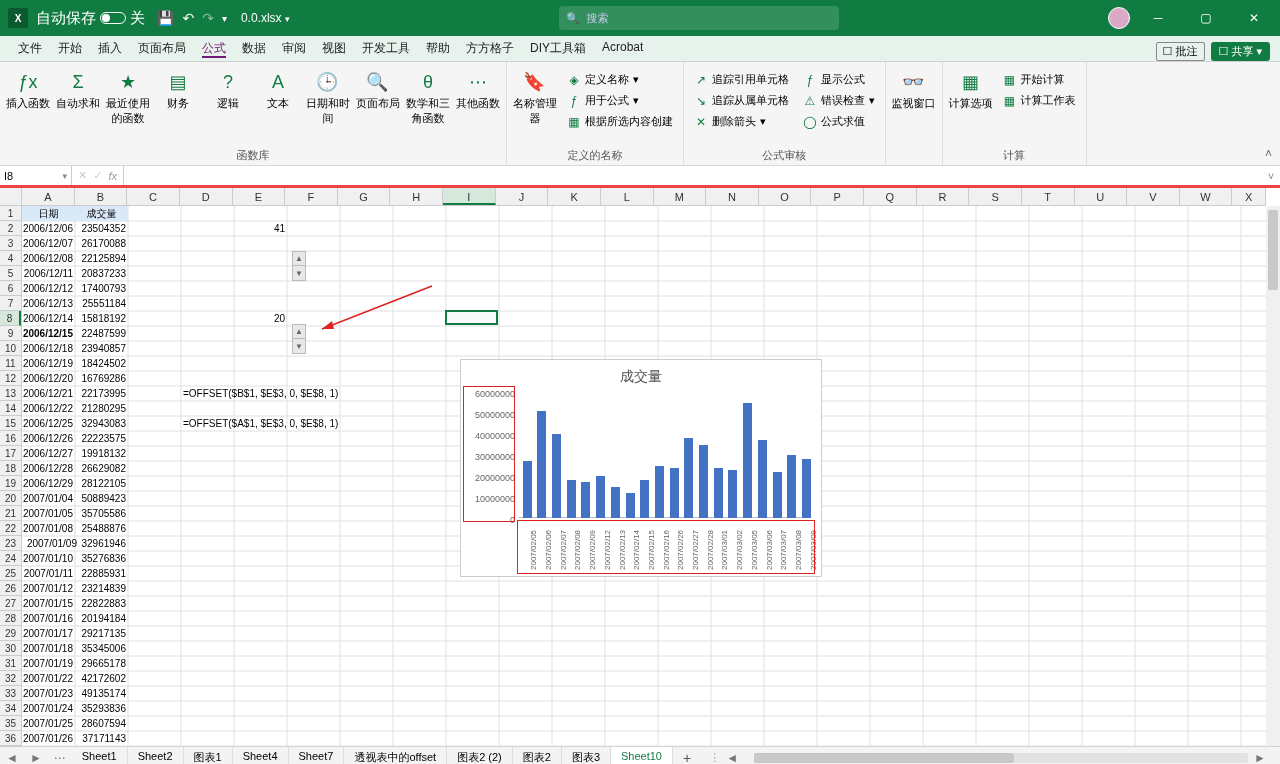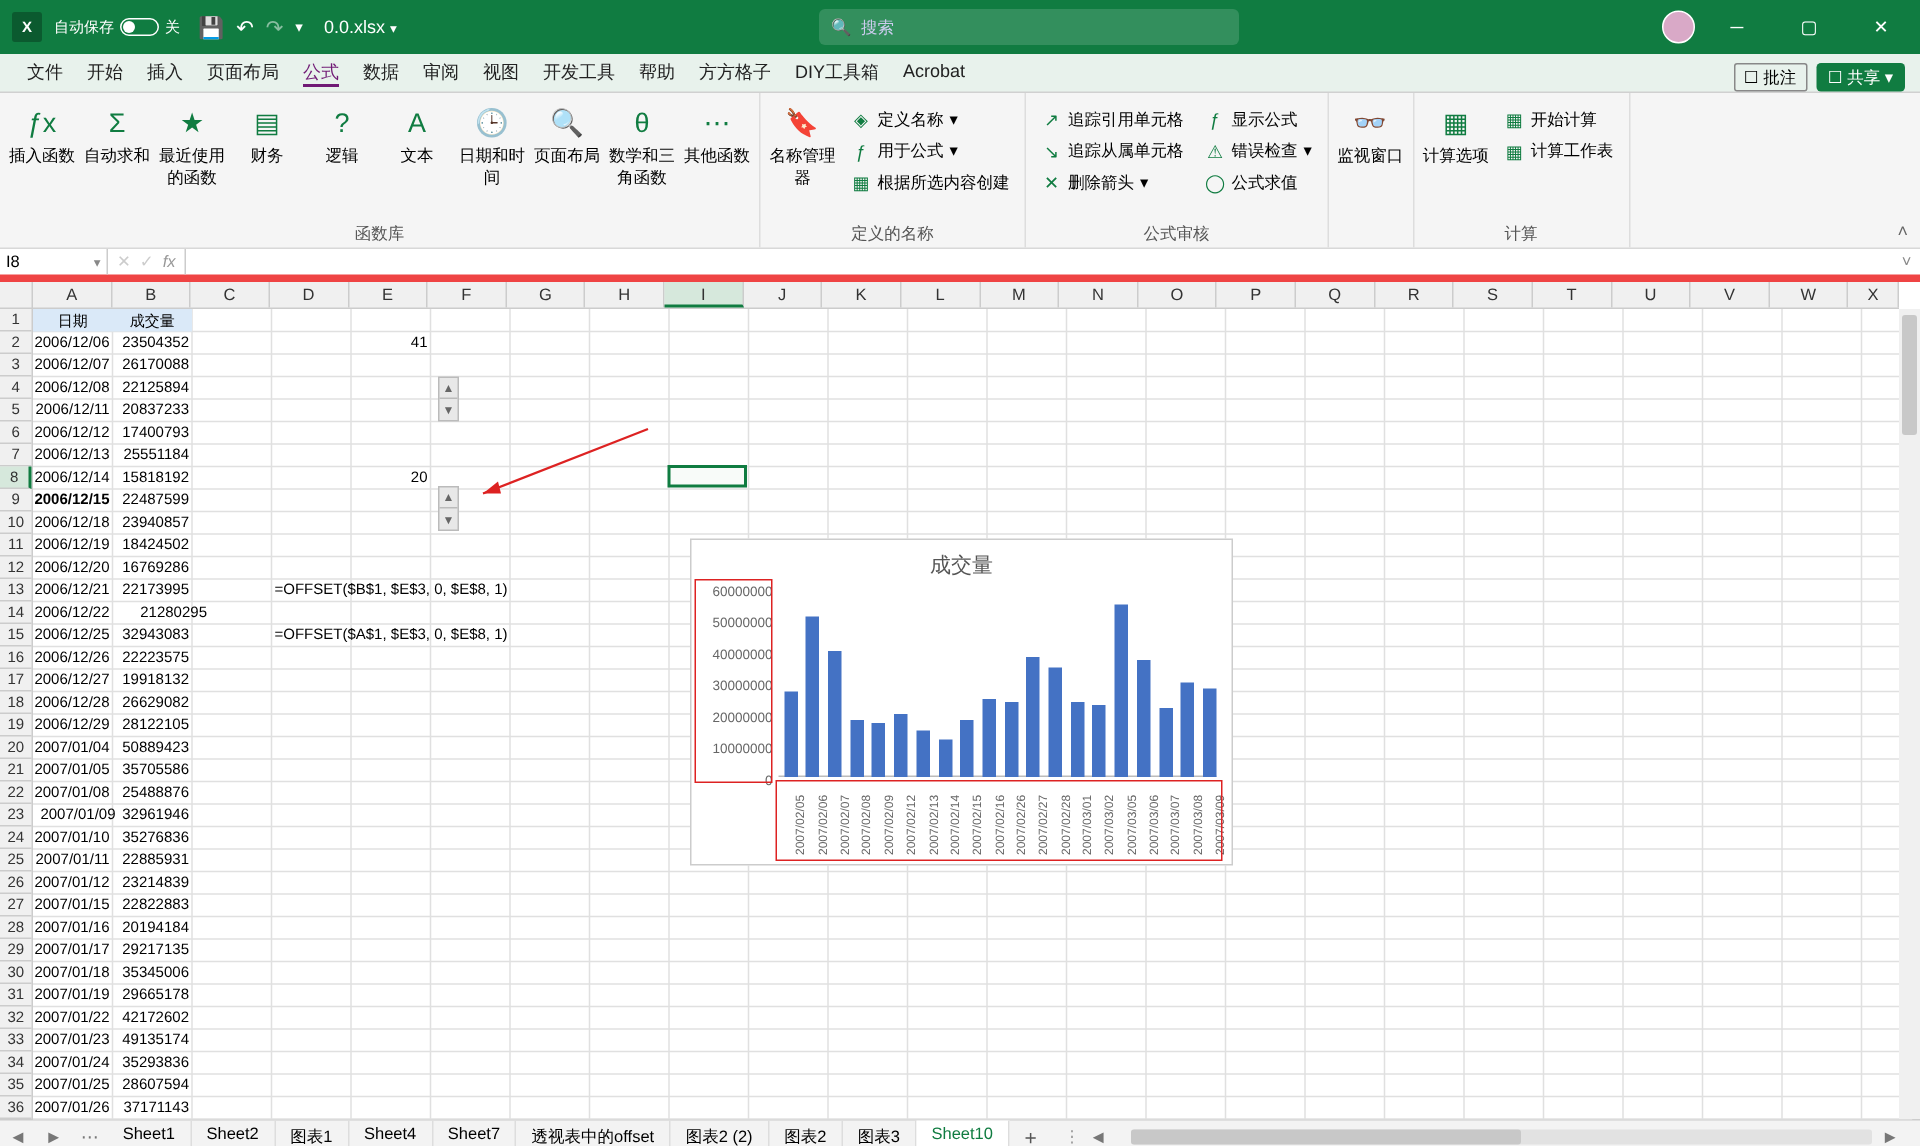--- a/index.html
+++ b/index.html
@@ -1,21 +1,21 @@
 <!DOCTYPE html>
 <html><head>
 <meta charset="utf-8">
 <style>
 * { margin: 0; padding: 0; box-sizing: border-box; font-family: "Microsoft YaHei", Arial, sans-serif; }
 body { width: 1280px; height: 764px; background: #fff; overflow: hidden; font-size: 11px; position: relative; }
 
 
 .titlebar { height: 36px; background: #107c41; display: flex; align-items: center; color: #fff; }
 .titlebar .app-icon { width: 20px; height: 20px; margin: 0 8px; background: #0b5a2f; border-radius: 2px; display: flex; align-items: center; justify-content: center; font-size: 10px; font-weight: bold; }
-.titlebar .autosave { display: flex; align-items: center; gap: 4px; font-size: 10px; }
+.titlebar .autosave { display: flex; align-items: center; gap: 4px; font-size: 15px; }
 .titlebar .autosave .switch { width: 26px; height: 12px; border: 1px solid #fff; border-radius: 6px; position: relative; }
 .titlebar .autosave .switch::after { content: ""; width: 8px; height: 8px; background: #fff; border-radius: 50%; position: absolute; left: 1px; top: 1px; }
 .titlebar .qat { display: flex; align-items: center; gap: 8px; margin-left: 12px; }
 .titlebar .qat span { font-size: 14px; cursor: pointer; }
 .titlebar .filename { margin-left: 14px; font-size: 12px; }
 .titlebar .search { margin-left: auto; margin-right: auto; width: 280px; height: 24px; background: rgba(255,255,255,0.15); border-radius: 4px; display: flex; align-items: center; padding: 0 8px; color: #cce; }
 .titlebar .search span.ico { margin-right: 6px; }
 .titlebar .right { display: flex; align-items: center; gap: 8px; margin-right: 6px; }
 .titlebar .avatar { width: 22px; height: 22px; border-radius: 50%; background: #d9a9c7; border: 1px solid #fff; }
 .titlebar .winbtn { width: 40px; height: 36px; display: flex; align-items: center; justify-content: center; font-size: 12px; cursor: pointer; }
@@ -34,21 +34,21 @@
 .ribbon .group .buttons { display: flex; gap: 6px; flex: 1; }
 .ribbon .group .grplabel { text-align: center; font-size: 11px; color: #555; padding-top: 2px; }
 .ribbon .bigbtn { width: 44px; display: flex; flex-direction: column; align-items: center; gap: 2px; font-size: 11px; text-align: center; cursor: pointer; padding-top: 4px; }
 .ribbon .bigbtn .ico { width: 24px; height: 24px; display: flex; align-items: center; justify-content: center; font-size: 18px; color: #107c41; }
 .ribbon .smallrow { display: flex; flex-direction: column; gap: 2px; padding-top: 4px; }
 .ribbon .smallbtn { display: flex; align-items: center; gap: 4px; font-size: 11px; padding: 2px 4px; cursor: pointer; white-space: nowrap; }
 .ribbon .smallbtn .ico { width: 14px; height: 14px; display: inline-flex; align-items: center; justify-content: center; font-size: 12px; color: #107c41; }
 .ribbon .collapse { position: absolute; right: 8px; bottom: 4px; font-size: 12px; color: #666; cursor: pointer; }
 
 
-.fbar { height: 22px; border-bottom: 5px solid #ef4444; display: flex; align-items: stretch; background: #fff; justify-content: space-between; }
+.fbar { height: 22px; border-bottom: 3px solid #ef4444; display: flex; align-items: stretch; background: #fff; justify-content: space-between; }
 .fbar .namebox { width: 72px; border-right: 1px solid #ccc; display: flex; align-items: center; padding: 0 4px; font-size: 11px; justify-content: space-between; }
 .fbar .fxicons { display: flex; align-items: center; gap: 6px; padding: 0 6px; border-right: 1px solid #ccc; color: #999; }
 .fbar .formula { flex: 1; display: flex; align-items: center; padding: 0 4px; font-size: 11px; }
 .fbar .expand { width: 18px; display: flex; align-items: center; justify-content: center; color: #888; }
 
 
 .gridwrap { position: relative; height: 558px; display: flex; }
 .gridwrap .selectall { width: 22px; height: 18px; background: #f0f0f0; border-right: 1px solid #ccc; border-bottom: 1px solid #ccc; }
 .colheaders { position: absolute; left: 22px; top: 0; right: 14px; height: 18px; display: flex; background: #f0f0f0; border-bottom: 1px solid #ccc; }
 .colheaders .ch { border-right: 1px solid #ccc; text-align: center; font-size: 11px; color: #333; line-height: 18px; }
@@ -514,21 +514,21 @@
       <div class="cell r" style="left: 53px; top: 120px; width: 53px;">22487599</div>
       <div class="cell r" style="left: 0px; top: 135px; width: 53px;">2006/12/18</div>
       <div class="cell r" style="left: 53px; top: 135px; width: 53px;">23940857</div>
       <div class="cell r" style="left: 0px; top: 150px; width: 53px;">2006/12/19</div>
       <div class="cell r" style="left: 53px; top: 150px; width: 53px;">18424502</div>
       <div class="cell r" style="left: 0px; top: 165px; width: 53px;">2006/12/20</div>
       <div class="cell r" style="left: 53px; top: 165px; width: 53px;">16769286</div>
       <div class="cell r" style="left: 0px; top: 180px; width: 53px;">2006/12/21</div>
       <div class="cell r" style="left: 53px; top: 180px; width: 53px;">22173995</div>
       <div class="cell r" style="left: 0px; top: 195px; width: 53px;">2006/12/22</div>
-      <div class="cell r" style="left: 53px; top: 195px; width: 53px; margin-left: 12px;">21280295</div>
+      <div class="cell r" style="left: 53px; top: 195px; width: 53px;">21280295</div>
       <div class="cell r" style="left: 0px; top: 210px; width: 53px;">2006/12/25</div>
       <div class="cell r" style="left: 53px; top: 210px; width: 53px;">32943083</div>
       <div class="cell r" style="left: 0px; top: 225px; width: 53px;">2006/12/26</div>
       <div class="cell r" style="left: 53px; top: 225px; width: 53px;">22223575</div>
       <div class="cell r" style="left: 0px; top: 240px; width: 53px;">2006/12/27</div>
       <div class="cell r" style="left: 53px; top: 240px; width: 53px;">19918132</div>
       <div class="cell r" style="left: 0px; top: 255px; width: 53px;">2006/12/28</div>
       <div class="cell r" style="left: 53px; top: 255px; width: 53px; padding-left: 32px;">26629082</div>
       <div class="cell r" style="left: 0px; top: 270px; width: 53px;">2006/12/29</div>
       <div class="cell r" style="left: 53px; top: 270px; width: 53px;">28122105</div>

